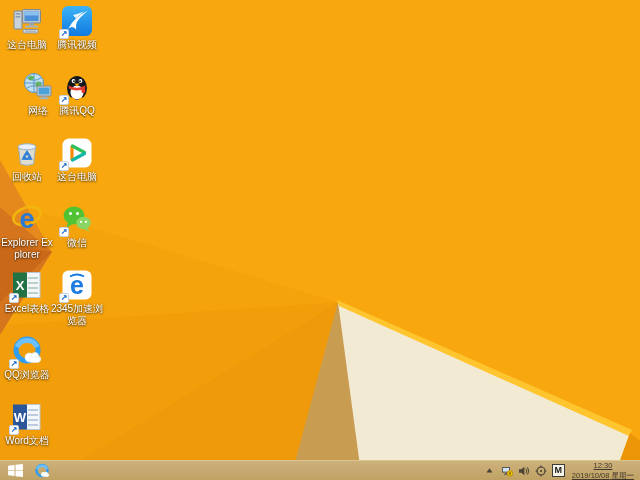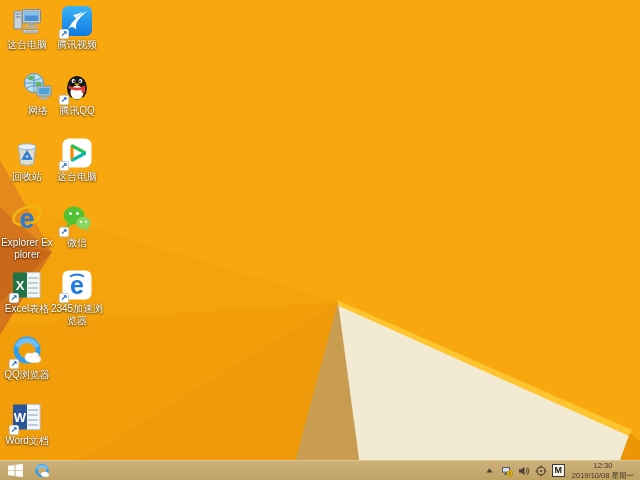--- a/index.html
+++ b/index.html
@@ -41,21 +41,21 @@
   .tb-spacer{flex:1;}
   .tray{display:flex;align-items:center;gap:5px;padding-right:4px;}
   .tray-ic{width:12px;height:12px;display:flex;align-items:center;justify-content:center;cursor:pointer;}
   .tray-ic svg{display:block;}
   .ime-box{
     width:13px;height:13px;box-sizing:border-box;border:1px solid #3a3a3a;background:#f7f3e6;
     color:#191919;font:bold 9px/11px "Liberation Sans",sans-serif;text-align:center;cursor:pointer;
   }
   .clock{
     font-size:7.5px;line-height:1.25;color:#40372a;text-align:center;cursor:pointer;
-    padding:0 2px;white-space:nowrap;
+    padding:0 2px;white-space:nowrap;text-decoration:underline;
   }
 </style>
 </head>
 <body>
 
 <svg class="wallpaper" viewBox="0 0 640 480" preserveAspectRatio="none">
   <rect width="640" height="480" fill="#F8A80E"></rect>
   <polygon points="338,302 0,200 0,325" fill="#F5A30C"></polygon>
   <polygon points="338,302 0,325 0,466 70,466" fill="#F29E0B"></polygon>
   <polygon points="338,302 70,466 296,466" fill="#EF9A0A"></polygon>

